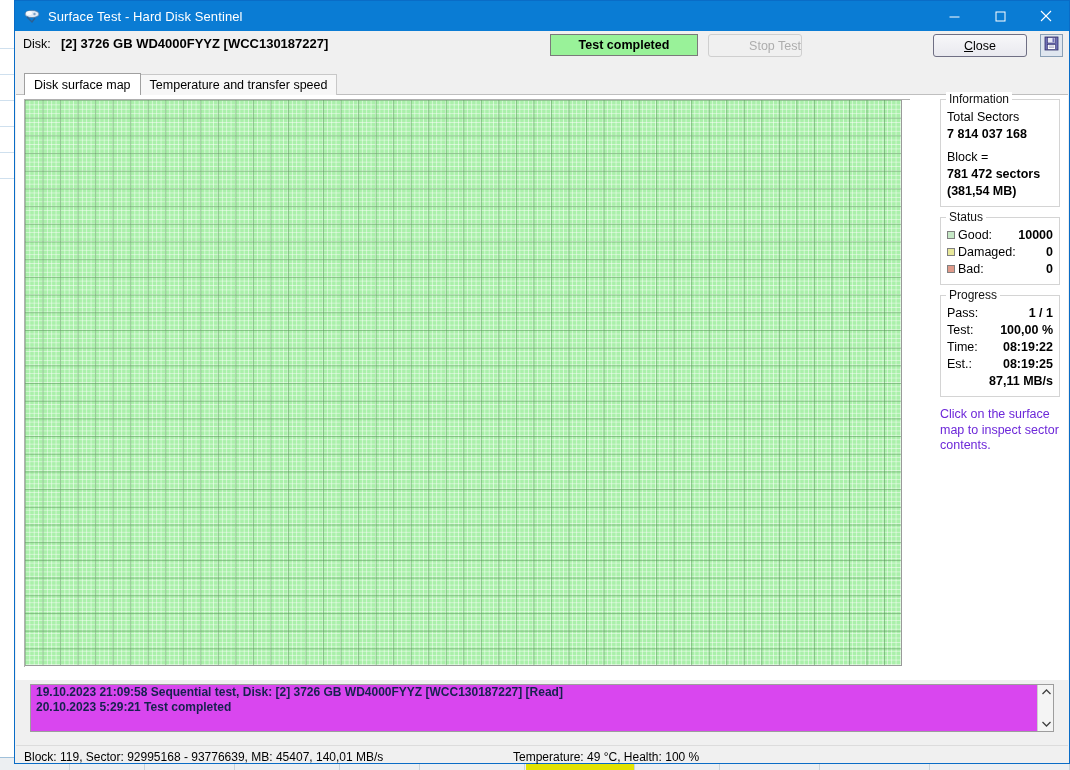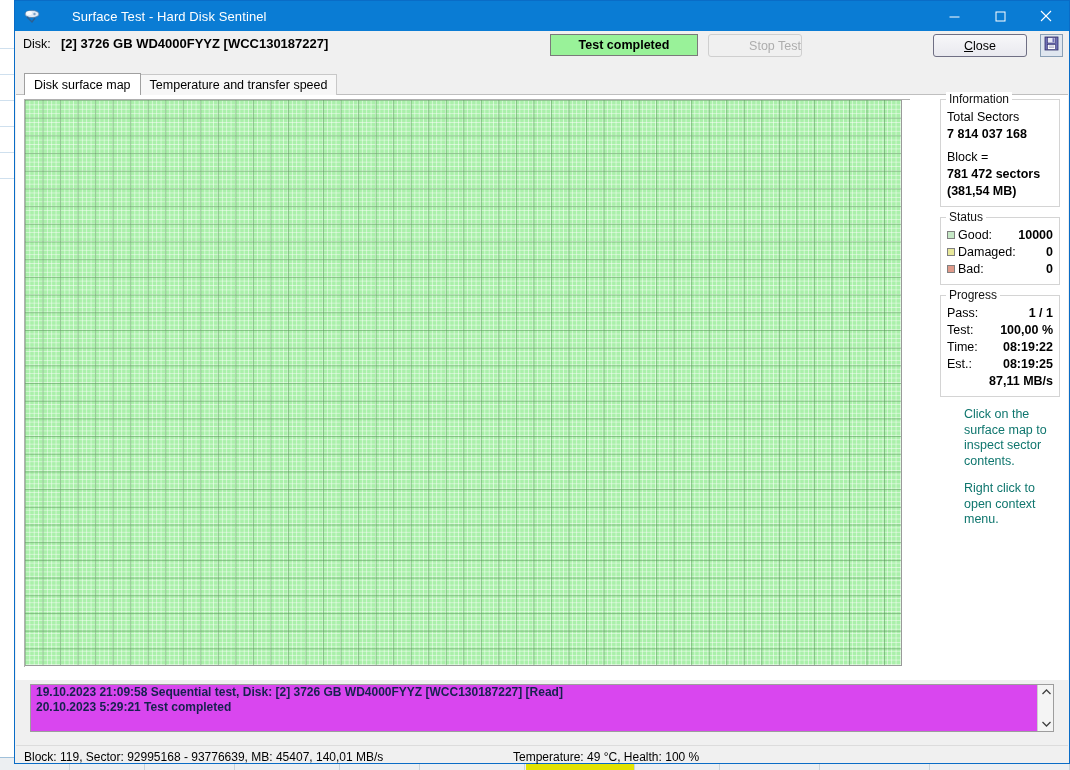--- a/index.html
+++ b/index.html
@@ -72,21 +72,20 @@
   }
 
   
   #titlebar {
     position: relative;
     height: 30px;
     background: #0a7cd4;
     display: flex;
     align-items: center;
     color: #ffffff;
-    gap: 24px;
   }
   #titlebar .app-icon {
     width: 18px; height: 18px;
     margin-left: 8px; margin-right: 7px;
     position: relative;
     flex: 0 0 auto;
   }
   #titlebar .title-text {
     font-size: 13px;
     letter-spacing: 0.1px;
@@ -287,25 +286,24 @@
     width: 8px; height: 8px;
     margin-right: 3px;
     border: 1px solid #808080;
     box-sizing: border-box;
     vertical-align: baseline;
     position: relative;
     top: 0px;
   }
   .hint {
     font-size: 12.5px;
-    color: #0f766e;
+    color: #6d28d9;
     line-height: 15.5px;
     margin-top: 2px;
     margin-bottom: 12px;
-    margin-left: 24px;
   }
 
   
   #log-box {
     position: absolute;
     left: 15px; top: 683px;
     width: 1024px;
     height: 48px;
     background: #d946ef;
     border: 1px solid #9d9d9d;
@@ -510,21 +508,20 @@
           <span class="k">Est.:</span>
           <span class="v">08:19:25</span>
         </div>
         <div class="kv">
           <span class="k"></span>
           <span class="v">87,11 MB/s</span>
         </div>
       </div>
 
       <div class="hint">Click on the surface map to inspect sector contents.</div>
-      <div class="hint">Right click to open context menu.</div>
     </div>
   </div>
 
   <div id="log-box">
     <div class="log-line">19.10.2023  21:09:58   Sequential test, Disk: [2] 3726 GB  WD4000FYYZ [WCC130187227] [Read]</div>
     <div class="log-line">20.10.2023  5:29:21   Test completed</div>
     <div id="log-scroll">
       <div class="arrow">
         <svg width="9" height="7" viewBox="0 0 9 7">
             <path d="M0.5 5 L4.5 1 L8.5 5" stroke="#404040" stroke-width="1.3" fill="none"></path>

